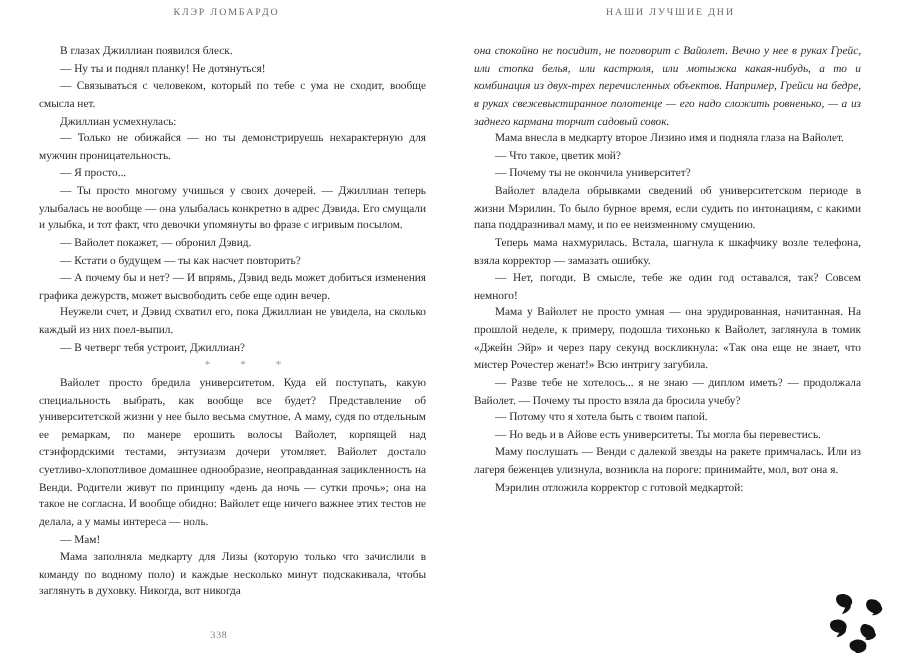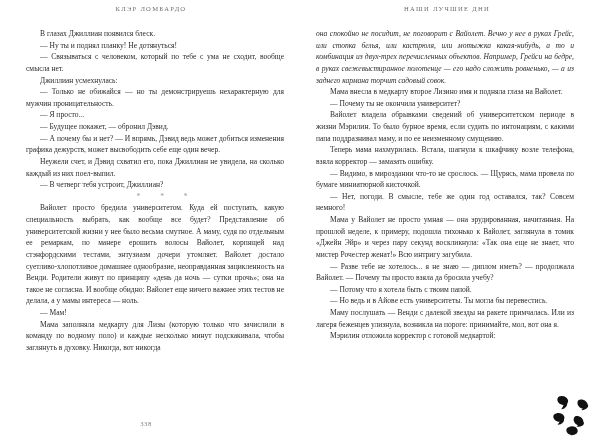--- a/index.html
+++ b/index.html
@@ -103,45 +103,47 @@
   <div class="page page-left">
     <div class="running-head">КЛЭР ЛОМБАРДО</div>
 
     <div class="body-text">
       <p>В глазах Джиллиан появился блеск.</p>
       <p>— Ну ты и поднял планку! Не дотянуться!</p>
       <p>— Связываться с человеком, который по тебе с ума не сходит, вообще смысла нет.</p>
       <p>Джиллиан усмехнулась:</p>
       <p>— Только не обижайся — но ты демонстрируешь нехарактерную для мужчин проницательность.</p>
       <p>— Я просто...</p>
-      <p>— Будущее покажет, — обронил Дэвид.</p>
+      <p>— Ты просто многому учишься у своих дочерей. — Джиллиан теперь улыбалась не вообще — она улыбалась конкретно в адрес Дэвида. Его смущали и улыбка, и тот факт, что девочки упомянуты во фразе с игривым посылом.</p>
+      <p>— Вайолет покажет, — обронил Дэвид.</p>
+      <p>— Кстати о будущем — ты как насчет повторить?</p>
       <p>— А почему бы и нет? — И впрямь, Дэвид ведь может добиться изменения графика дежурств, может высвободить себе еще один вечер.</p>
       <p>Неужели счет, и Дэвид схватил его, пока Джиллиан не увидела, на сколько каждый из них поел-выпил.</p>
       <p>— В четверг тебя устроит, Джиллиан?</p>
 
       <p class="separator">* * *</p>
 
       <p>Вайолет просто бредила университетом. Куда ей поступать, какую специальность выбрать, как вообще все будет? Представление об университетской жизни у нее было весьма смутное. А маму, судя по отдельным ее ремаркам, по манере ерошить волосы Вайолет, корпящей над стэнфордскими тестами, энтузиазм дочери утомляет. Вайолет достало суетливо-хлопотливое домашнее однообразие, неоправданная зацикленность на Венди. Родители живут по принципу «день да ночь — сутки прочь»; она на такое не согласна. И вообще обидно: Вайолет еще ничего важнее этих тестов не делала, а у мамы интереса — ноль.</p>
       <p>— Мам!</p>
       <p>Мама заполняла медкарту для Лизы (которую только что зачислили в команду по водному поло) и каждые несколько минут подскакивала, чтобы заглянуть в духовку. Никогда, вот никогда</p>
     </div>
 
     <div class="folio">338</div>
   </div>
 
   <div class="page page-right">
     <div class="running-head">НАШИ ЛУЧШИЕ ДНИ</div>
 
     <div class="body-text">
       <p class="noindent">она спокойно не посидит, не поговорит с Вайолет. Вечно у нее в руках Грейс, или стопка белья, или кастрюля, или мотыжка какая-нибудь, а то и комбинация из двух-трех перечисленных объектов. Например, Грейси на бедре, в руках свежевыстиранное полотенце — его надо сложить ровненько, — а из заднего кармана торчит садовый совок.</p>
       <p>Мама внесла в медкарту второе Лизино имя и подняла глаза на Вайолет.</p>
+      <p>— Что такое, цветик мой?</p>
       <p>— Почему ты не окончила университет?</p>
       <p>Вайолет владела обрывками сведений об университетском периоде в жизни Мэрилин. То было бурное время, если судить по интонациям, с какими папа поддразнивал маму, и по ее неизменному смущению.</p>
       <p>Теперь мама нахмурилась. Встала, шагнула к шкафчику возле телефона, взяла корректор — замазать ошибку.</p>
-      <p>— Видимо, в мироздании что-то не срослось. — Щурясь, мама провела по бумаге миниатюрной кисточкой.</p>
       <p>— Нет, погоди. В смысле, тебе же один год оставался, так? Совсем немного!</p>
       <p>Мама у Вайолет не просто умная — она эрудированная, начитанная. На прошлой неделе, к примеру, подошла тихонько к Вайолет, заглянула в томик «Джейн Эйр» и через пару секунд воскликнула: «Так она еще не знает, что мистер Рочестер женат!» Всю интригу загубила.</p>
       <p>— Разве тебе не хотелось... я не знаю — диплом иметь? — продолжала Вайолет. — Почему ты просто взяла да бросила учебу?</p>
       <p>— Потому что я хотела быть с твоим папой.</p>
       <p>— Но ведь и в Айове есть университеты. Ты могла бы перевестись.</p>
       <p>Маму послушать — Венди с далекой звезды на ракете примчалась. Или из лагеря беженцев улизнула, возникла на пороге: принимайте, мол, вот она я.</p>
       <p>Мэрилин отложила корректор с готовой медкартой:</p>
     </div>
 
     <div class="ornament">

